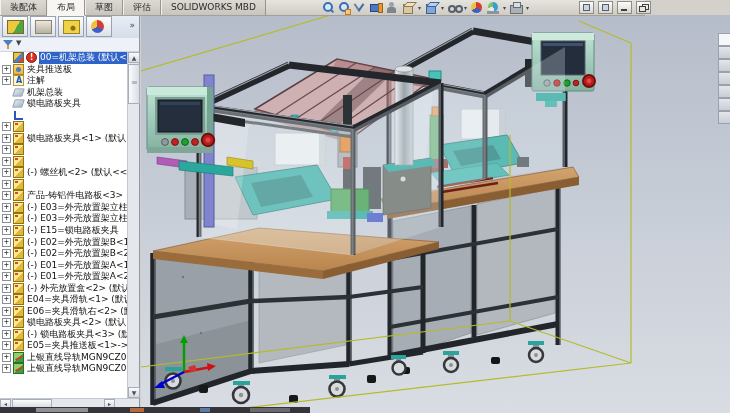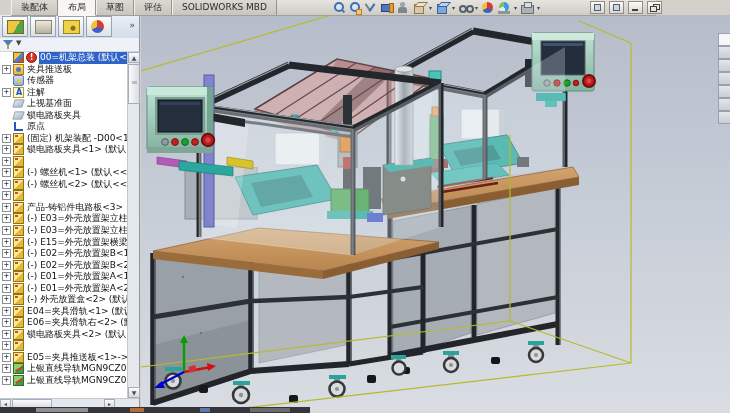--- a/index.html
+++ b/index.html
@@ -1,20 +1,20 @@
 <!DOCTYPE html>
 <html><head>
 <meta charset="utf-8">
 <style>
   html,body{margin:0;padding:0;}
   body{width:730px;height:413px;position:relative;overflow:hidden;background:#d4d1ca;
        font-family:"DejaVu Sans","Liberation Sans",sans-serif;-webkit-font-smoothing:antialiased;}
   
   #topbar{position:absolute;left:0;top:0;width:645px;height:15px;
-          background:linear-gradient(#e6e4df,#cfccc5);border-bottom:1px solid #a3a099;z-index:30;margin-left:11px;}
+          background:linear-gradient(#e6e4df,#cfccc5);border-bottom:1px solid #a3a099;z-index:30;}
   #cmdtabs{position:absolute;left:0;top:0;height:15px;display:flex;}
   .tab{height:15px;line-height:15px;padding:0 9px;font-size:9px;color:#2b2b2b;
        background:linear-gradient(#dcd9d3,#c8c5be);border-right:1px solid #97948c;
        border-left:1px solid #f2f1ee;white-space:nowrap;cursor:default;}
   .tab.active{background:#f7f6f3;border-bottom:1px solid #f7f6f3;}
   #headsup{position:absolute;left:320px;top:0px;height:15px;display:flex;align-items:center;}
   .hi{display:inline-block;width:14px;height:13px;position:relative;margin:0 1px;}
   .hi::before,.hi::after{content:"";position:absolute;}
   .hi-zoom-fit::before,.hi-zoom-area::before{left:2px;top:1px;width:6px;height:6px;border:2px solid #3a6fb5;border-radius:50%;background:#d7e7f7;}
   .hi-zoom-fit::after{left:9px;top:9px;width:4px;height:2px;background:#3a6fb5;transform:rotate(45deg);}
@@ -168,62 +168,54 @@
         <span class="ti i-assembly"></span>
         <span class="ti i-alert">!</span>
         <span class="lbl">00=机架总装 (默认&lt;显</span>
       </div>
       <div class="trow">
         <span class="exp">+</span>
         <span class="ti i-history"></span>
         <span class="lbl">夹具推送板</span>
       </div>
       <div class="trow">
-        <span class="noexp"></span>
-        <span class="ti i-sensors"></span>
-        <span class="lbl">传感器</span>
-      </div>
-      <div class="trow">
         <span class="exp">+</span>
         <span class="ti i-annotations"></span>
         <span class="lbl">注解</span>
       </div>
       <div class="trow">
         <span class="noexp"></span>
         <span class="ti i-plane"></span>
-        <span class="lbl">上视基准面</span>
+        <span class="lbl">机架总装</span>
       </div>
       <div class="trow">
         <span class="noexp"></span>
         <span class="ti i-plane"></span>
         <span class="lbl">锁电路板夹具</span>
       </div>
       <div class="trow">
         <span class="noexp"></span>
         <span class="ti i-origin"></span>
-        <span class="lbl">原点</span>
-      </div>
-      <div class="trow">
-        <span class="exp">+</span>
-        <span class="ti i-part"></span>
-        <span class="lbl">(固定) 机架装配 -D00&lt;1</span>
+      </div>
+      <div class="trow">
+        <span class="exp">+</span>
+        <span class="ti i-part"></span>
       </div>
       <div class="trow">
         <span class="exp">+</span>
         <span class="ti i-part"></span>
         <span class="lbl">锁电路板夹具&lt;1&gt; (默认</span>
       </div>
       <div class="trow">
         <span class="exp">+</span>
         <span class="ti i-part"></span>
       </div>
       <div class="trow">
         <span class="exp">+</span>
         <span class="ti i-part"></span>
-        <span class="lbl">(-) 螺丝机&lt;1&gt; (默认&lt;&lt;</span>
       </div>
       <div class="trow">
         <span class="exp">+</span>
         <span class="ti i-part"></span>
         <span class="lbl">(-) 螺丝机&lt;2&gt; (默认&lt;&lt;</span>
       </div>
       <div class="trow">
         <span class="exp">+</span>
         <span class="ti i-part"></span>
       </div>
@@ -238,21 +230,21 @@
         <span class="lbl">(-) E03=外壳放置架立柱</span>
       </div>
       <div class="trow">
         <span class="exp">+</span>
         <span class="ti i-part"></span>
         <span class="lbl">(-) E03=外壳放置架立柱</span>
       </div>
       <div class="trow">
         <span class="exp">+</span>
         <span class="ti i-part"></span>
-        <span class="lbl">(-) E15=外壳放置架横梁</span>
+        <span class="lbl">(-) E15=锁电路板夹具</span>
       </div>
       <div class="trow">
         <span class="exp">+</span>
         <span class="ti i-part"></span>
         <span class="lbl">(-) E02=外壳放置架B&lt;1</span>
       </div>
       <div class="trow">
         <span class="exp">+</span>
         <span class="ti i-part"></span>
         <span class="lbl">(-) E02=外壳放置架B&lt;2</span>
@@ -283,20 +275,21 @@
         <span class="lbl">E06=夹具滑轨右&lt;2&gt; (默</span>
       </div>
       <div class="trow">
         <span class="exp">+</span>
         <span class="ti i-part"></span>
         <span class="lbl">锁电路板夹具&lt;2&gt; (默认</span>
       </div>
       <div class="trow">
         <span class="exp">+</span>
         <span class="ti i-part"></span>
+        <span class="lbl">(-) 锁电路板夹具&lt;3&gt; (默</span>
       </div>
       <div class="trow">
         <span class="exp">+</span>
         <span class="ti i-part"></span>
         <span class="lbl">E05=夹具推送板&lt;1&gt;-&gt;</span>
       </div>
       <div class="trow">
         <span class="exp">+</span>
         <span class="ti i-rail"></span>
         <span class="lbl">上银直线导轨MGN9CZ0</span>

